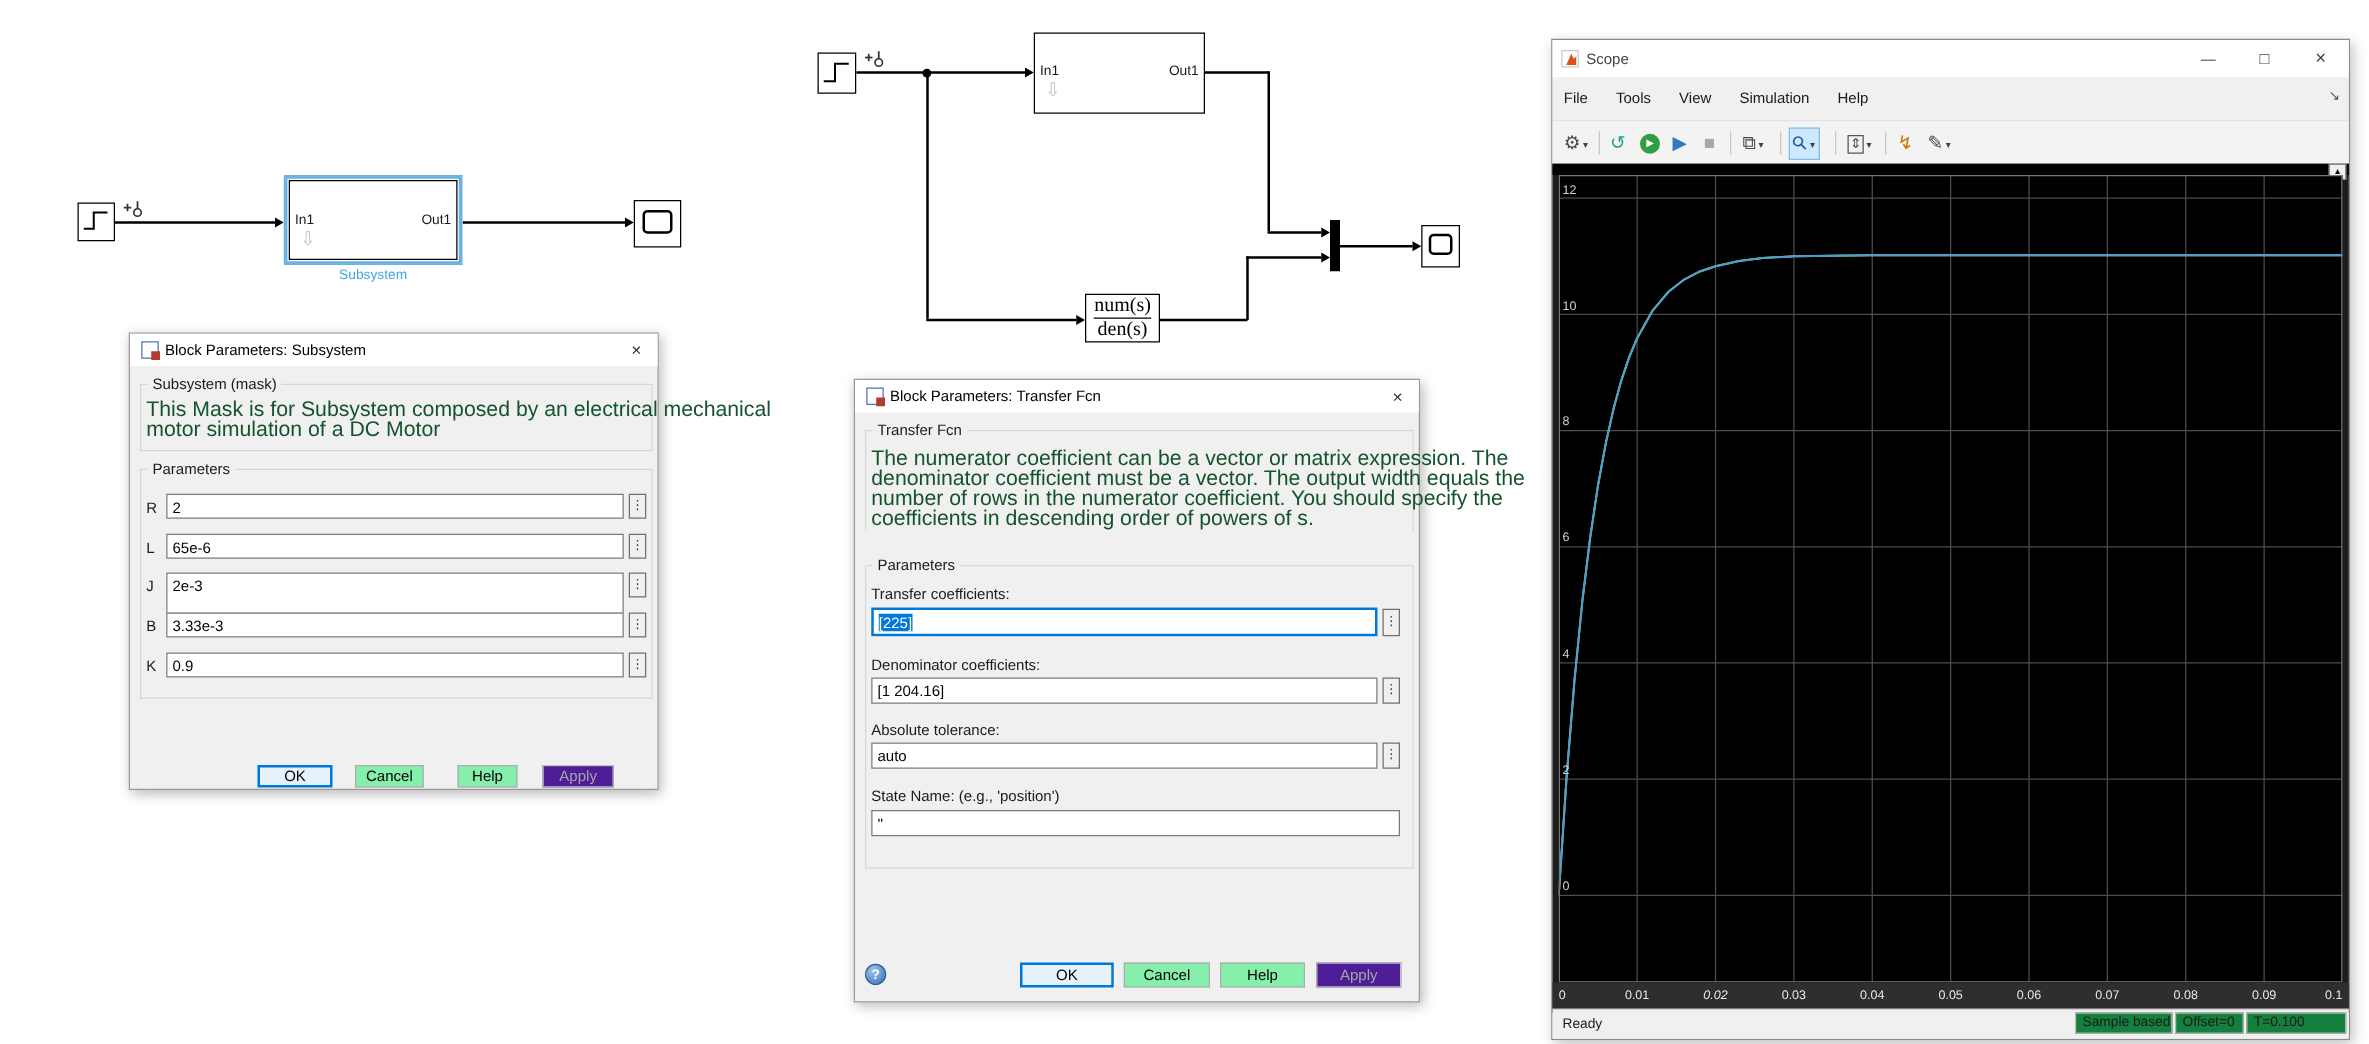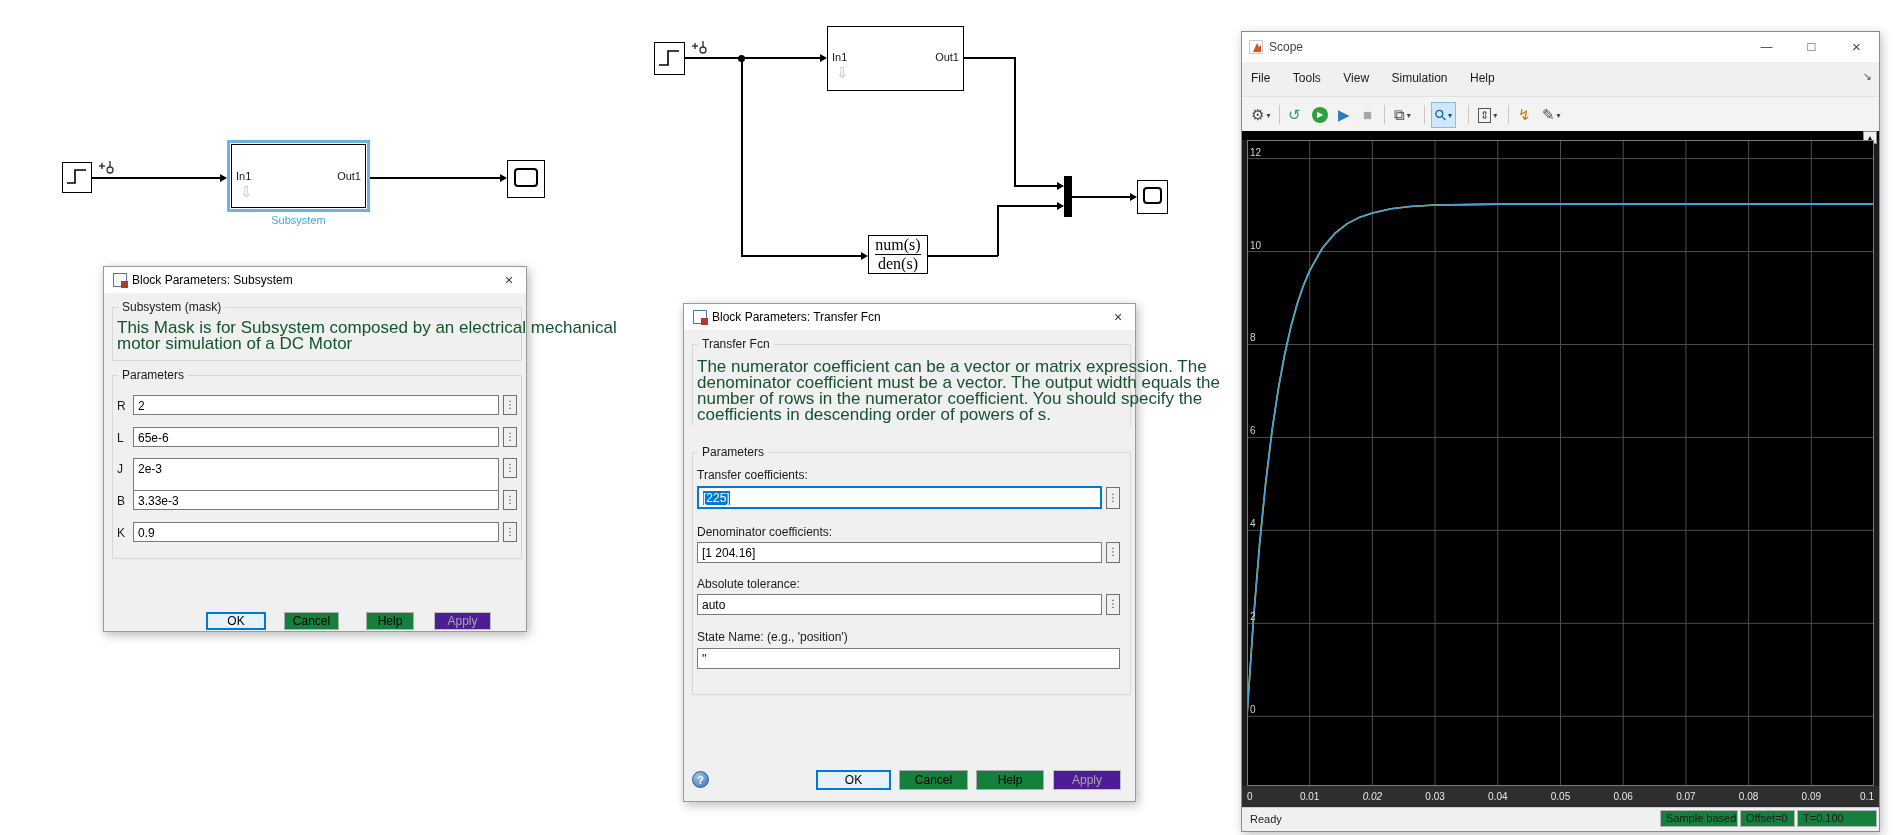--- a/index.html
+++ b/index.html
@@ -34,21 +34,21 @@
   .grp{position:absolute;border:1px solid #d7d7d7;background:transparent;}
   .grp-t{position:absolute;top:-8px;left:5px;background:#f0f0f0;padding:0 4px;font-size:12px;color:#1a1a1a;white-space:nowrap;}
   .dsc{position:absolute;font-size:17px;color:#14532d;white-space:nowrap;}
   .fldlbl{position:absolute;font-size:12px;color:#1a1a1a;white-space:nowrap;}
   .inp{position:absolute;background:#fff;border:1px solid #7a7a7a;box-sizing:border-box;font-size:12px;color:#000;
     line-height:18px;padding:1px 4px;white-space:nowrap;overflow:hidden;}
   .inp.focus{border:2px solid #0078d7;}
   .sel{background:#0078d7;color:#fff;}
   .dots{position:absolute;width:14px;background:#f0f0f0;border:1px solid #707070;box-sizing:border-box;
     text-align:center;font-size:10px;color:#333;line-height:17px;}
-  .btn{position:absolute;background:#15803d;border:1px solid #adadad;box-sizing:border-box;text-align:center;
+  .btn{position:absolute;background:#86efac;border:1px solid #adadad;box-sizing:border-box;text-align:center;
     font-size:12px;color:#000;cursor:pointer;}
   .btn.def{border:2px solid #0078d7;background:#e5f1fb;}
   .btn.dis{color:#a6a6a6;border-color:#bfbfbf;background:#4c1d95;cursor:default;}
   .helpball{position:absolute;width:17px;height:17px;border-radius:50%;background:radial-gradient(circle at 35% 30%,#9fc3ea,#3a6fb5);
     color:#fff;text-align:center;line-height:17px;font-size:11px;font-weight:bold;border:1px solid #2f5d99;box-sizing:border-box;}
 
   
   #scopewin{position:absolute;left:1241px;top:31px;width:639px;height:801px;background:#f0f0f0;
     border:1px solid #8b8b8b;box-sizing:border-box;box-shadow:2px 3px 10px rgba(0,0,0,0.25);}
   #sc-title{position:absolute;left:0;top:0;right:0;height:30px;background:#fff;}

